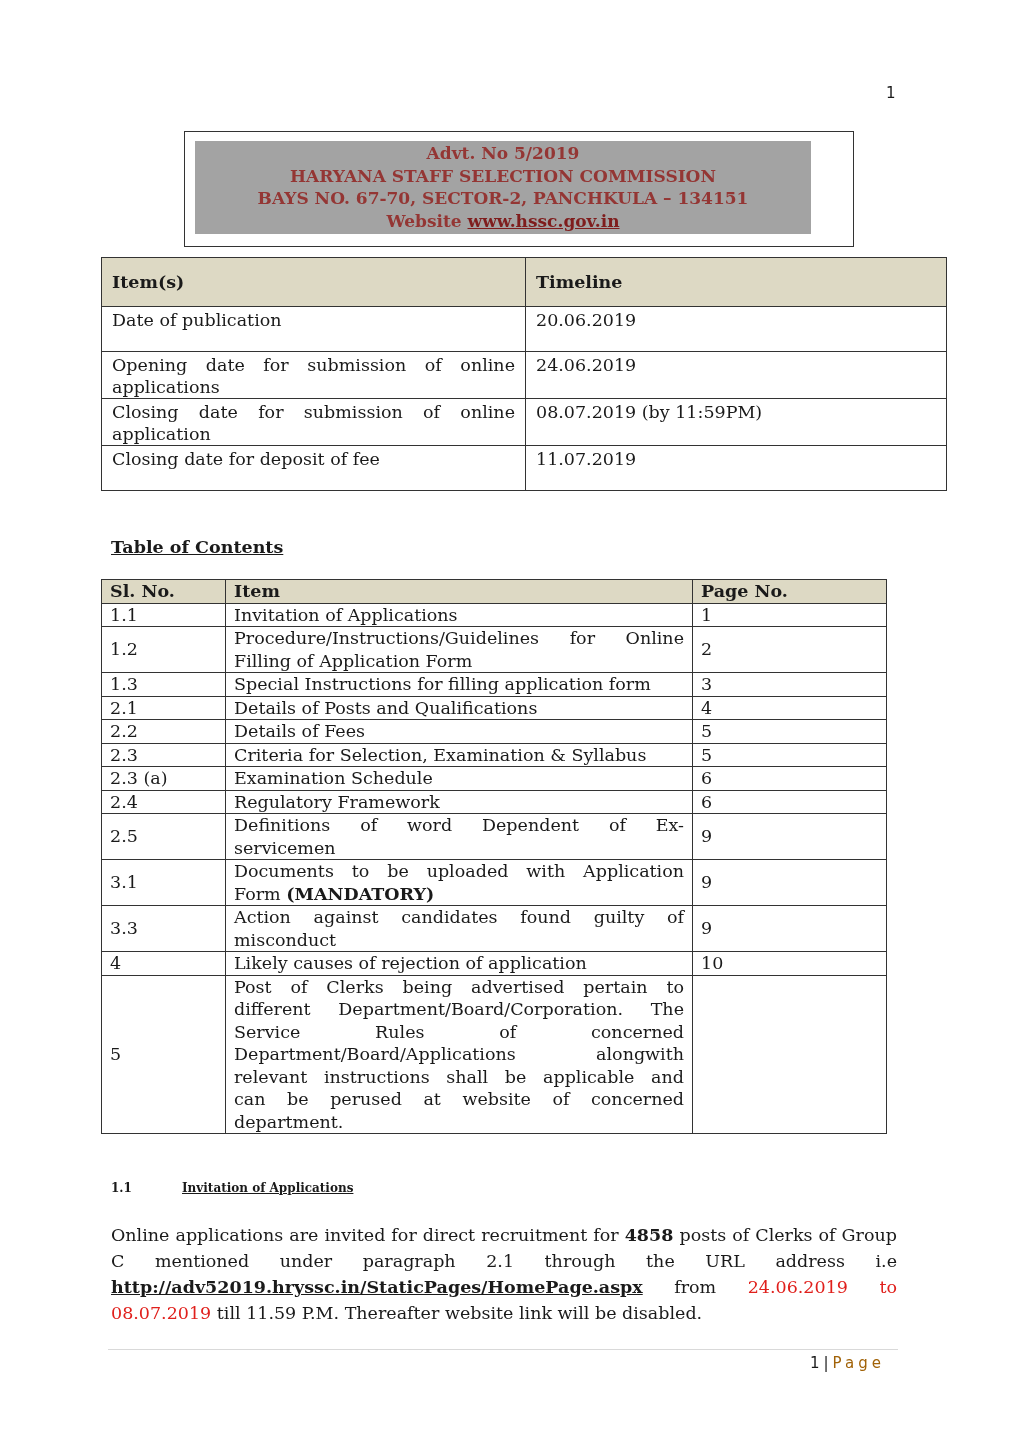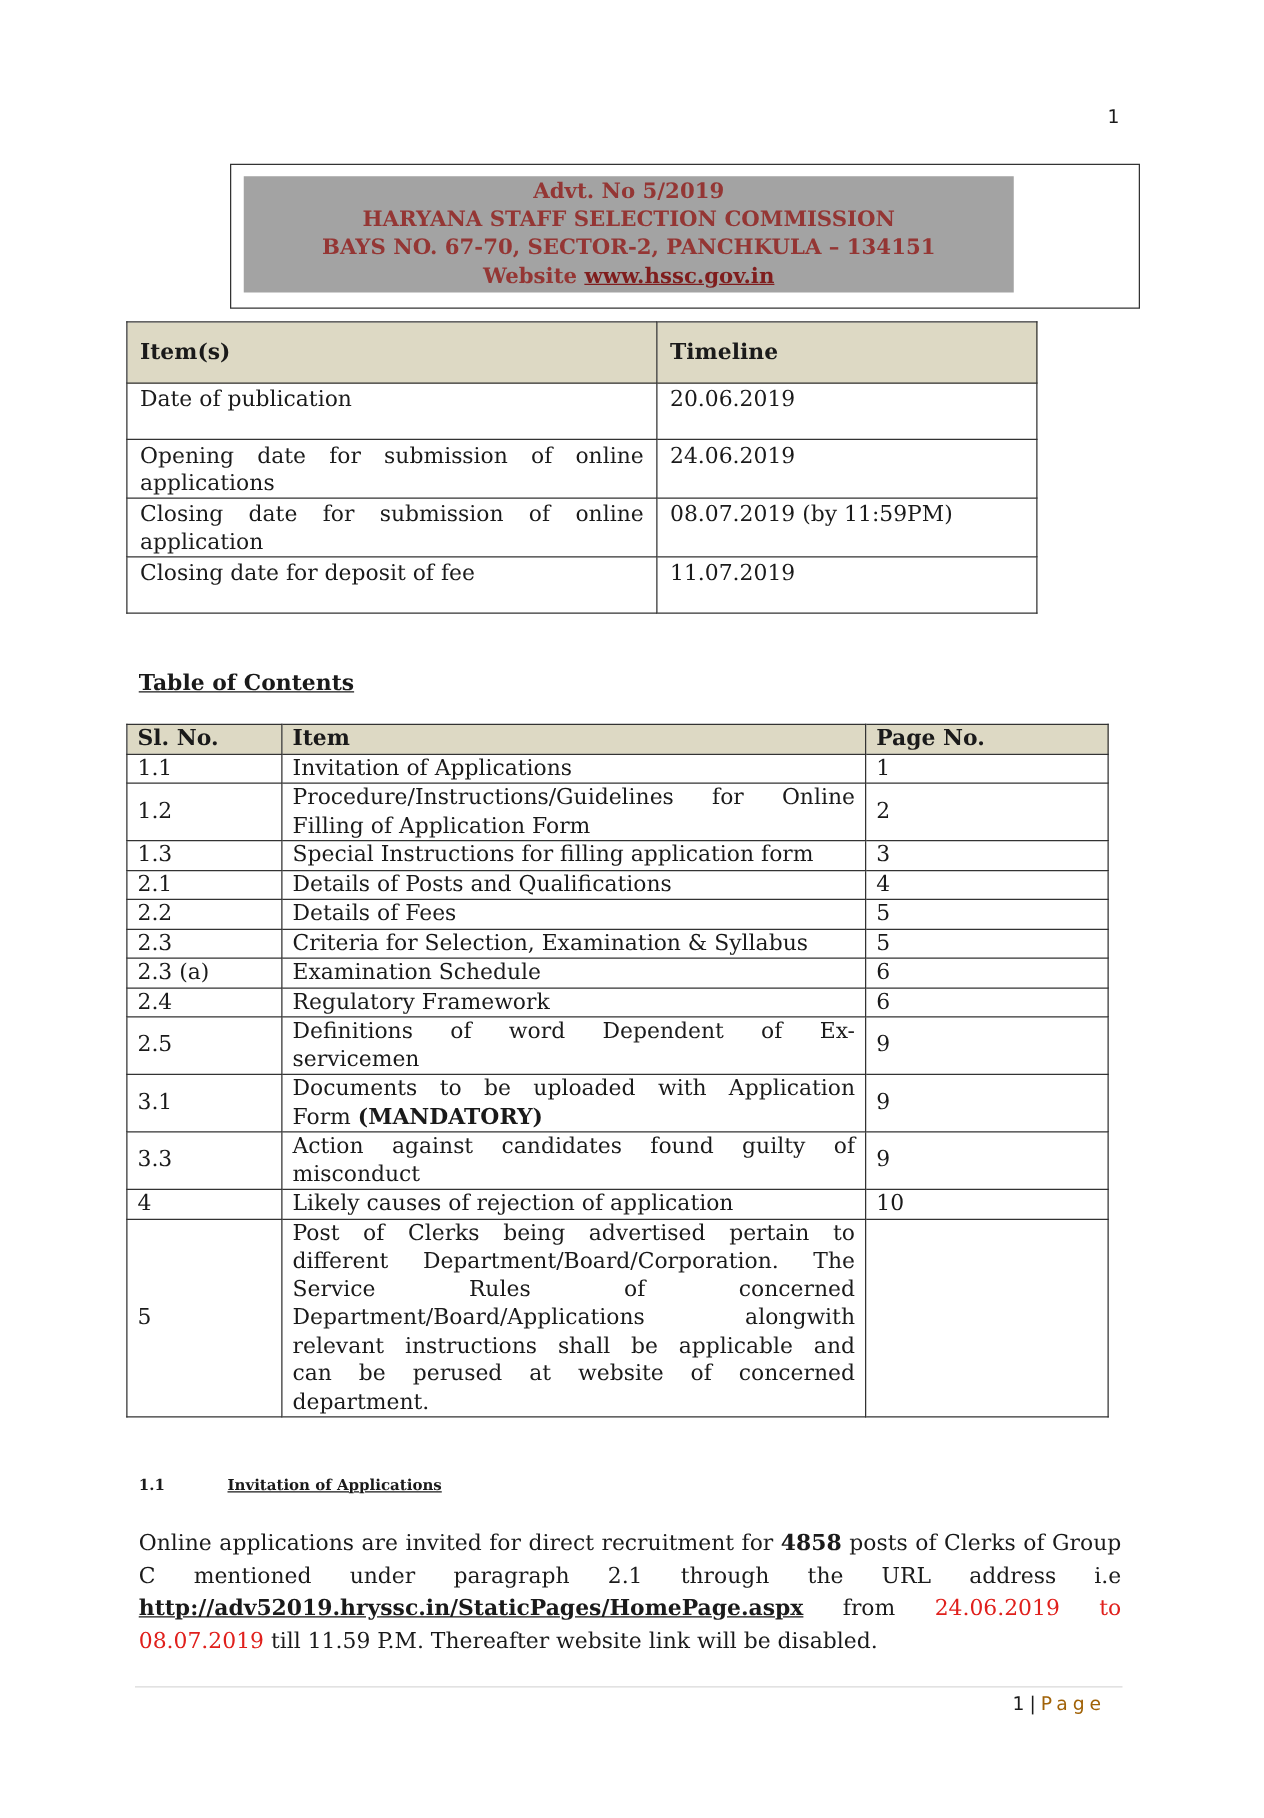--- a/index.html
+++ b/index.html
@@ -3,30 +3,30 @@
 <meta charset="utf-8">
 <style>
   html, body { margin: 0; padding: 0; background: #ffffff; }
   body { width: 1011px; height: 1454px; position: relative; overflow: hidden;
          font-family: "DejaVu Serif", serif; color: #1a1a1a; }
   .abs { position: absolute; }
 
   #top-page-number { left: 886px; top: 84px; font-size: 15px; font-family: "DejaVu Sans", sans-serif; }
 
   
-  #advt-box { left: 184px; top: 131px; width: 728px; height: 116px; border: 1.5px solid #333; box-sizing: border-box; background:#fff; }
+  #advt-box { left: 184px; top: 131px; width: 670px; height: 116px; border: 1.5px solid #333; box-sizing: border-box; background:#fff; }
   #advt-inner { position: absolute; left: 10px; top: 9px; width: 616px; height: 92px; background: #a3a3a3;
                 text-align: center; color: #943634; font-weight: bold; font-size: 17px; line-height: 22.5px; padding-top: 1px; }
   #advt-inner a { color: #7f1d1d; text-decoration: underline; }
 
   table { border-collapse: collapse; }
   td, th { border: 1px solid #333; vertical-align: top; font-weight: normal; text-align: left; }
 
   
-  #timeline-table { position: absolute; left: 101px; top: 257px; width: 729px; font-size: 17.5px; }
+  #timeline-table { position: absolute; left: 101px; top: 257px; width: 846px; font-size: 17.5px; }
   #timeline-table th { background: #ddd9c4; font-weight: bold; height: 48px; vertical-align: middle; padding: 0 10px; }
   #timeline-table td { padding: 2px 10px 0 10px; line-height: 22px; height: 42px; }
   #timeline-table td.c1 { width: 403px; text-align: justify; text-align-last: left; }
   #timeline-table td.c1 .just { text-align: justify; text-align-last: justify; display:block; }
 
   #toc-heading { left: 111px; top: 537px; font-weight: bold; font-size: 17.5px; text-decoration: underline; }
 
   
   #toc-table { position: absolute; left: 101px; top: 579px; width: 786px; font-size: 17.5px; line-height: 22.5px; }
   #toc-table th { background: #ddd9c4; font-weight: bold; padding: 0 8px; height: 22px; }

